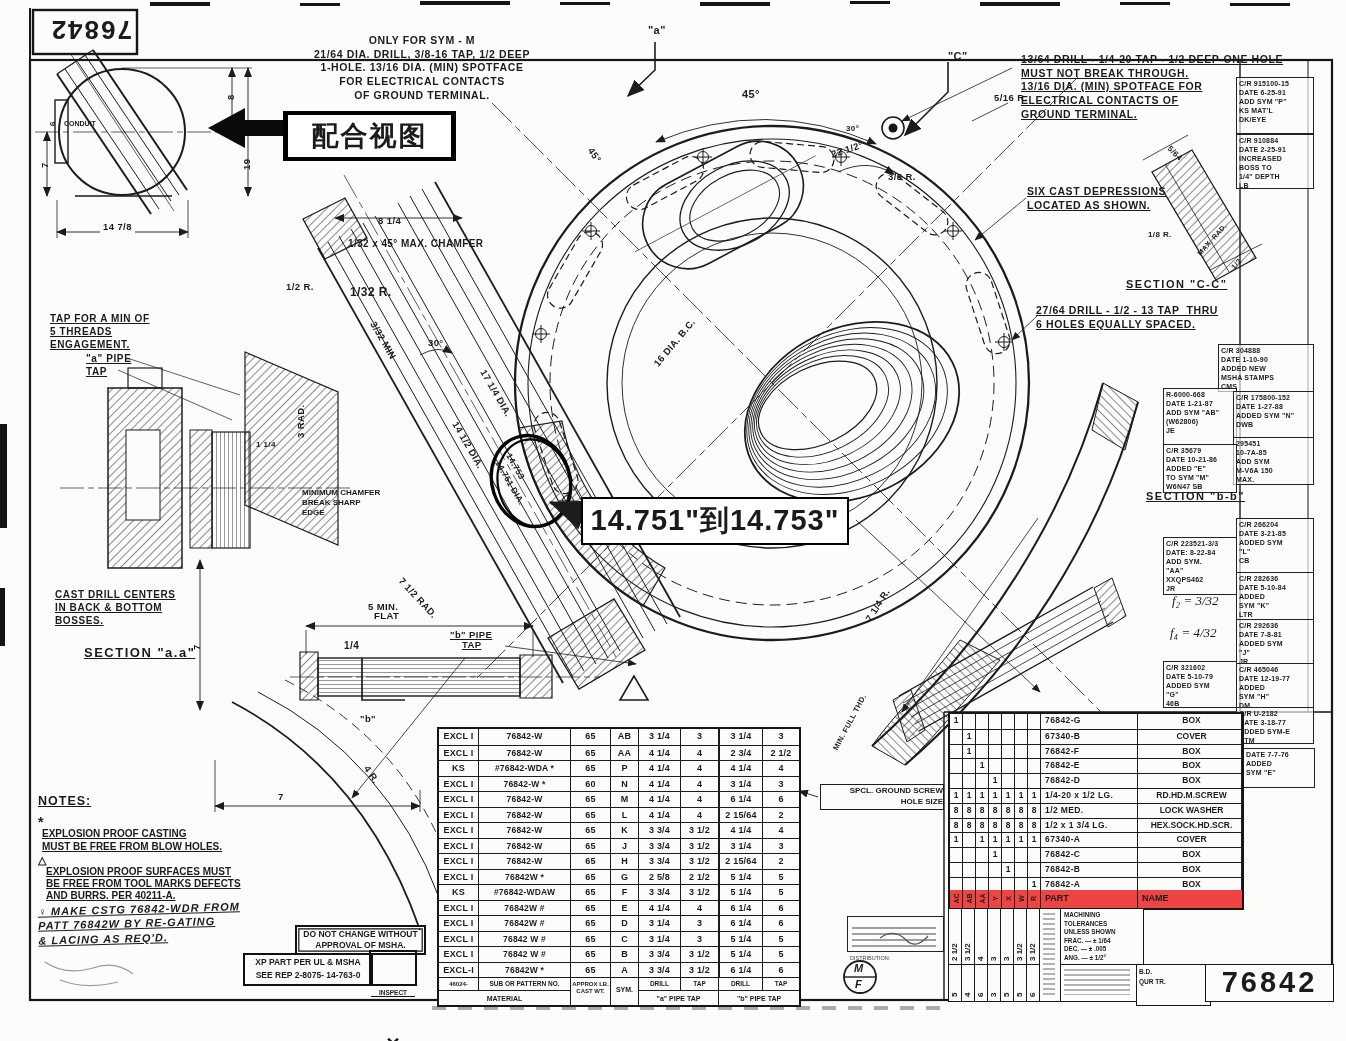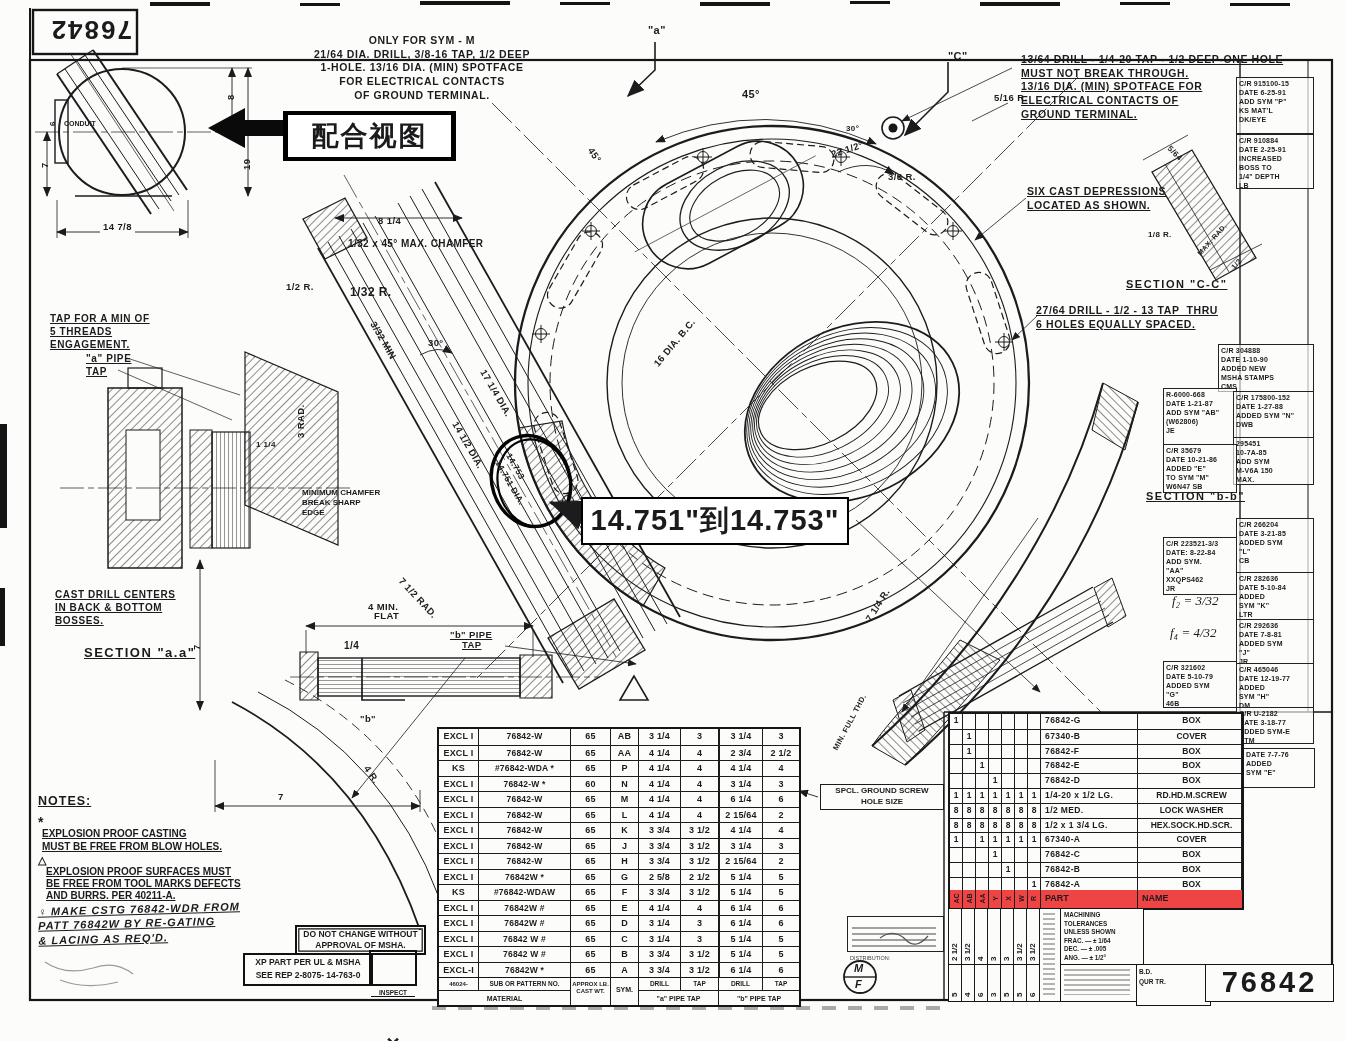--- a/index.html
+++ b/index.html
@@ -328,39 +328,39 @@
 <div class="t b" style="left:40px;top:14px;width:92px;font-size:26px;letter-spacing:2px;transform:rotate(180deg)">76842</div>
 
 <div class="t note" style="left:287px;top:34px;width:270px;text-align:center">ONLY FOR SYM - M<br>21/64 DIA. DRILL, 3/8-16 TAP, 1/2 DEEP<br>1-HOLE. 13/16 DIA. (MIN) SPOTFACE<br>FOR ELECTRICAL CONTACTS<br>OF GROUND TERMINAL.</div>
 <div class="t note u" style="left:1021px;top:53px;width:230px">13/64 DRILL - 1/4-20 TAP - 1/2 DEEP-ONE HOLE<br>MUST NOT BREAK THROUGH.<br>13/16 DIA. (MIN) SPOTFACE FOR<br>ELECTRICAL CONTACTS OF<br>GROUND TERMINAL.</div>
 <div class="t note u" style="left:1027px;top:185px">SIX CAST DEPRESSIONS<br>LOCATED AS SHOWN.</div>
 <div class="t note u" style="left:1036px;top:304px">27/64 DRILL - 1/2 - 13 TAP  THRU<br>6 HOLES EQUALLY SPACED.</div>
 <div class="t note u" style="left:50px;top:312px;font-size:10px">TAP FOR A MIN OF<br>5 THREADS<br>ENGAGEMENT.</div>
 <div class="t note u" style="left:86px;top:352px;font-size:10px">"a" PIPE<br>TAP</div>
 <div class="t note u" style="left:55px;top:588px;font-size:10px">CAST DRILL CENTERS<br>IN BACK &amp; BOTTOM<br>BOSSES.</div>
 <div class="t" style="left:302px;top:488px;font-size:8px;font-weight:bold;line-height:1.25">MINIMUM CHAMFER<br>BREAK SHARP<br>EDGE</div>
-<div class="t" style="left:820px;top:784px;width:122px;height:24px;border:1.5px solid #1c1c1e;font-size:8px;font-weight:bold;text-align:center;line-height:1.4">SPCL. GROUND SCREW<br>HOLE SIZE</div>
+<div class="t" style="left:820px;top:784px;width:122px;height:24px;border:1.5px solid #1c1c1e;font-size:8px;font-weight:bold;text-align:right;line-height:1.4">SPCL. GROUND SCREW<br>HOLE SIZE</div>
 
 <div class="t sec" style="left:84px;top:646px;font-size:13px">SECTION "a.a"</div>
 <div class="t sec" style="left:1146px;top:490px;font-size:11px">SECTION "b-b"</div>
 <div class="t sec" style="left:1126px;top:278px;font-size:11px">SECTION "C-C"</div>
 
 <div class="t dim" style="left:378px;top:216px">8 1/4</div>
 <div class="t dim" style="left:348px;top:238px;font-size:10px">1/32 x 45° MAX. CHAMFER</div>
 <div class="t dim" style="left:286px;top:282px">1/2 R.</div>
 <div class="t dim" style="left:350px;top:286px;font-size:12px">1/32 R.</div>
 <div class="t dim rot" style="left:377px;top:320px;transform:rotate(60deg)">3/32 MIN</div>
 <div class="t dim" style="left:428px;top:338px">30°</div>
 <div class="t dim rot" style="left:487px;top:368px;transform:rotate(60deg)">17 1/4 DIA.</div>
 <div class="t dim rot" style="left:459px;top:420px;transform:rotate(60deg)">14 1/2 DIA.</div>
 <div class="t dim rot" style="left:512px;top:452px;transform:rotate(60deg);font-size:8.5px">14.753</div>
 <div class="t dim rot" style="left:501px;top:459px;transform:rotate(60deg);font-size:8.5px">14.751 DIA.</div>
 <div class="t dim rot" style="left:296px;top:438px;transform:rotate(-90deg)">3 RAD.</div>
 <div class="t dim rot" style="left:404px;top:576px;transform:rotate(47deg)">7 1/2 RAD.</div>
-<div class="t dim" style="left:368px;top:602px">4 MIN.</div>
+<div class="t dim" style="left:368px;top:602px">5 MIN.</div>
 <div class="t dim" style="left:374px;top:611px">FLAT</div>
 <div class="t dim u" style="left:450px;top:630px">"b" PIPE</div>
 <div class="t dim u" style="left:462px;top:640px">TAP</div>
 <div class="t dim" style="left:360px;top:714px">"b"</div>
 <div class="t dim rot" style="left:370px;top:764px;transform:rotate(55deg)">4 R.</div>
 <div class="t dim" style="left:278px;top:792px">7</div>
 <div class="t dim rot" style="left:192px;top:650px;transform:rotate(-90deg)">7</div>
 <div class="t dim" style="left:742px;top:88px;font-size:11px">45°</div>
 <div class="t dim rot" style="left:594px;top:146px;transform:rotate(55deg)">45°</div>
 <div class="t dim rot" style="left:830px;top:150px;transform:rotate(-18deg)">22 1/2°</div>

